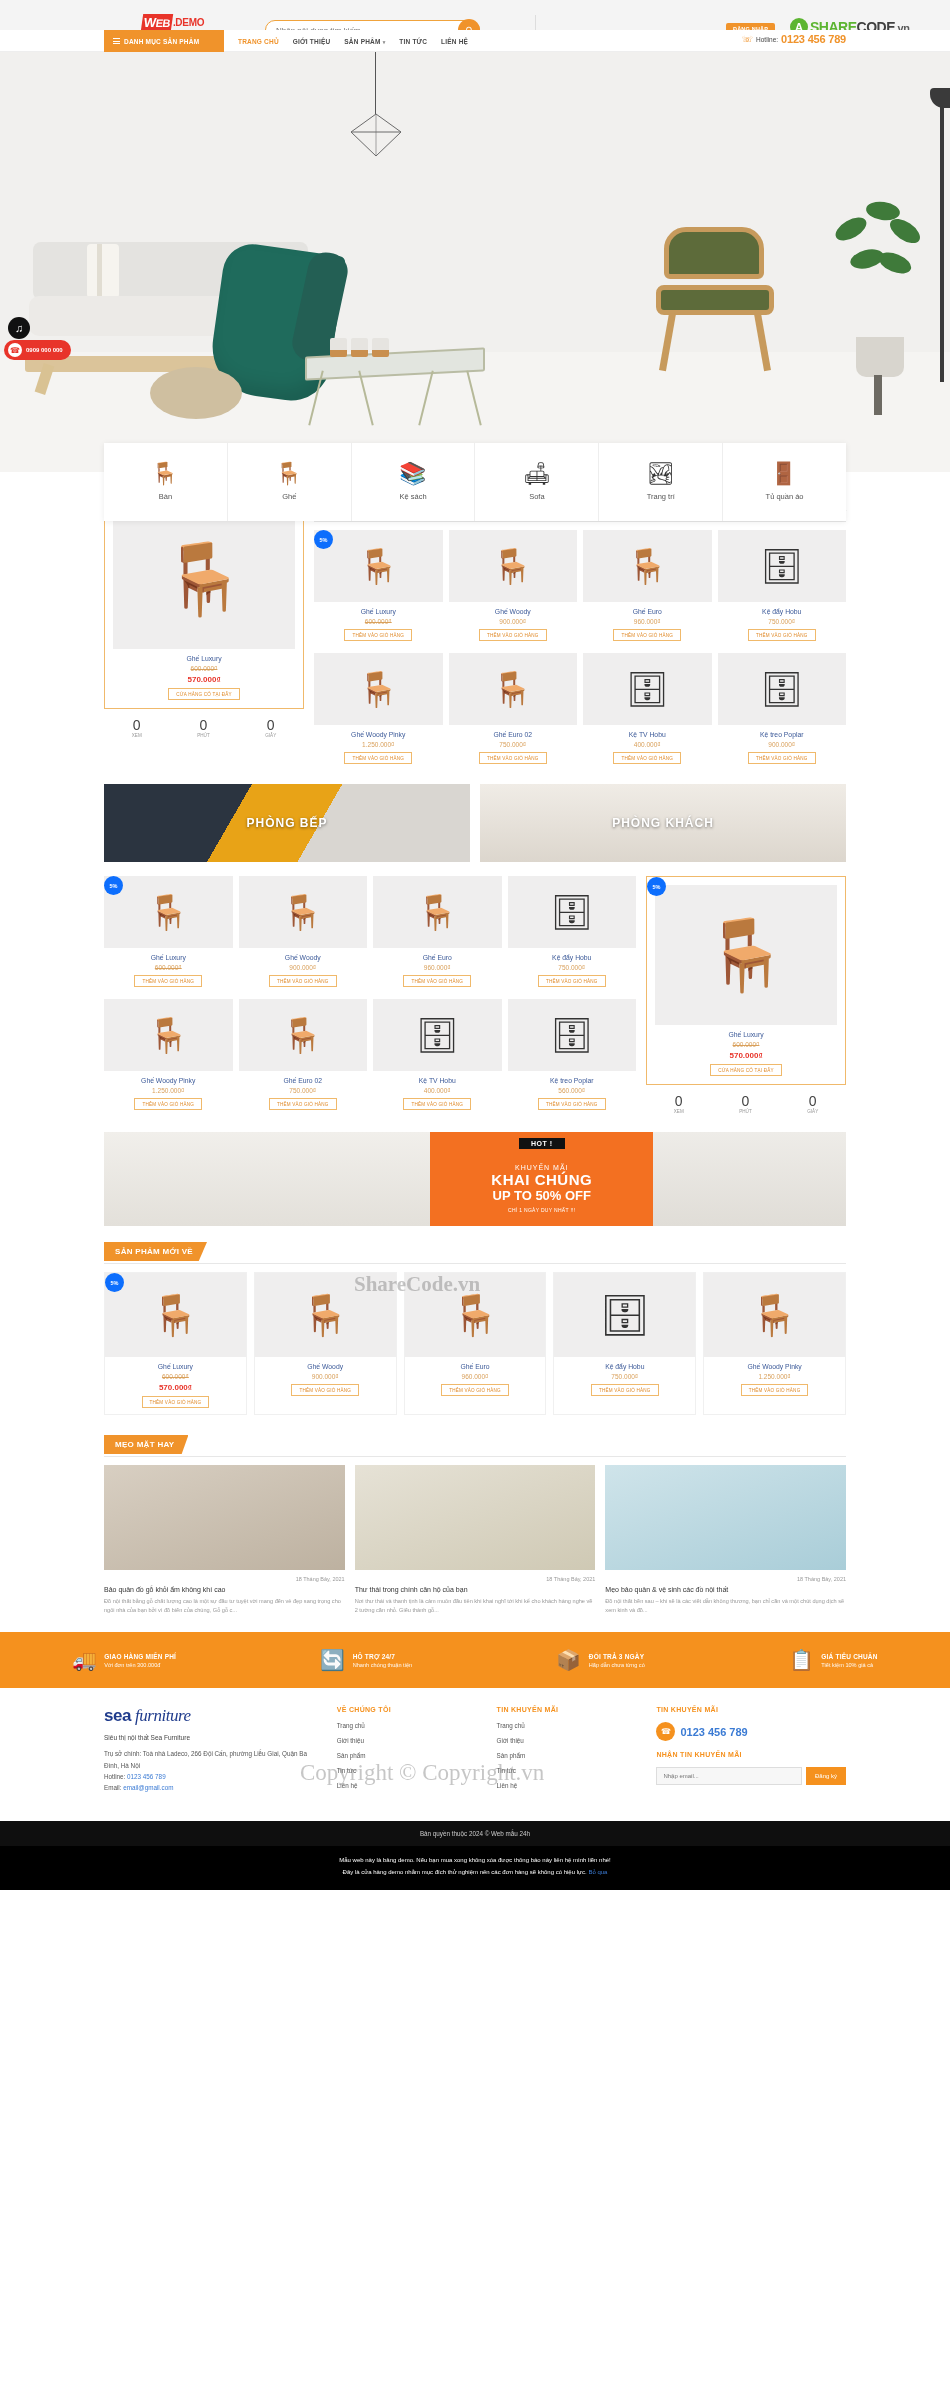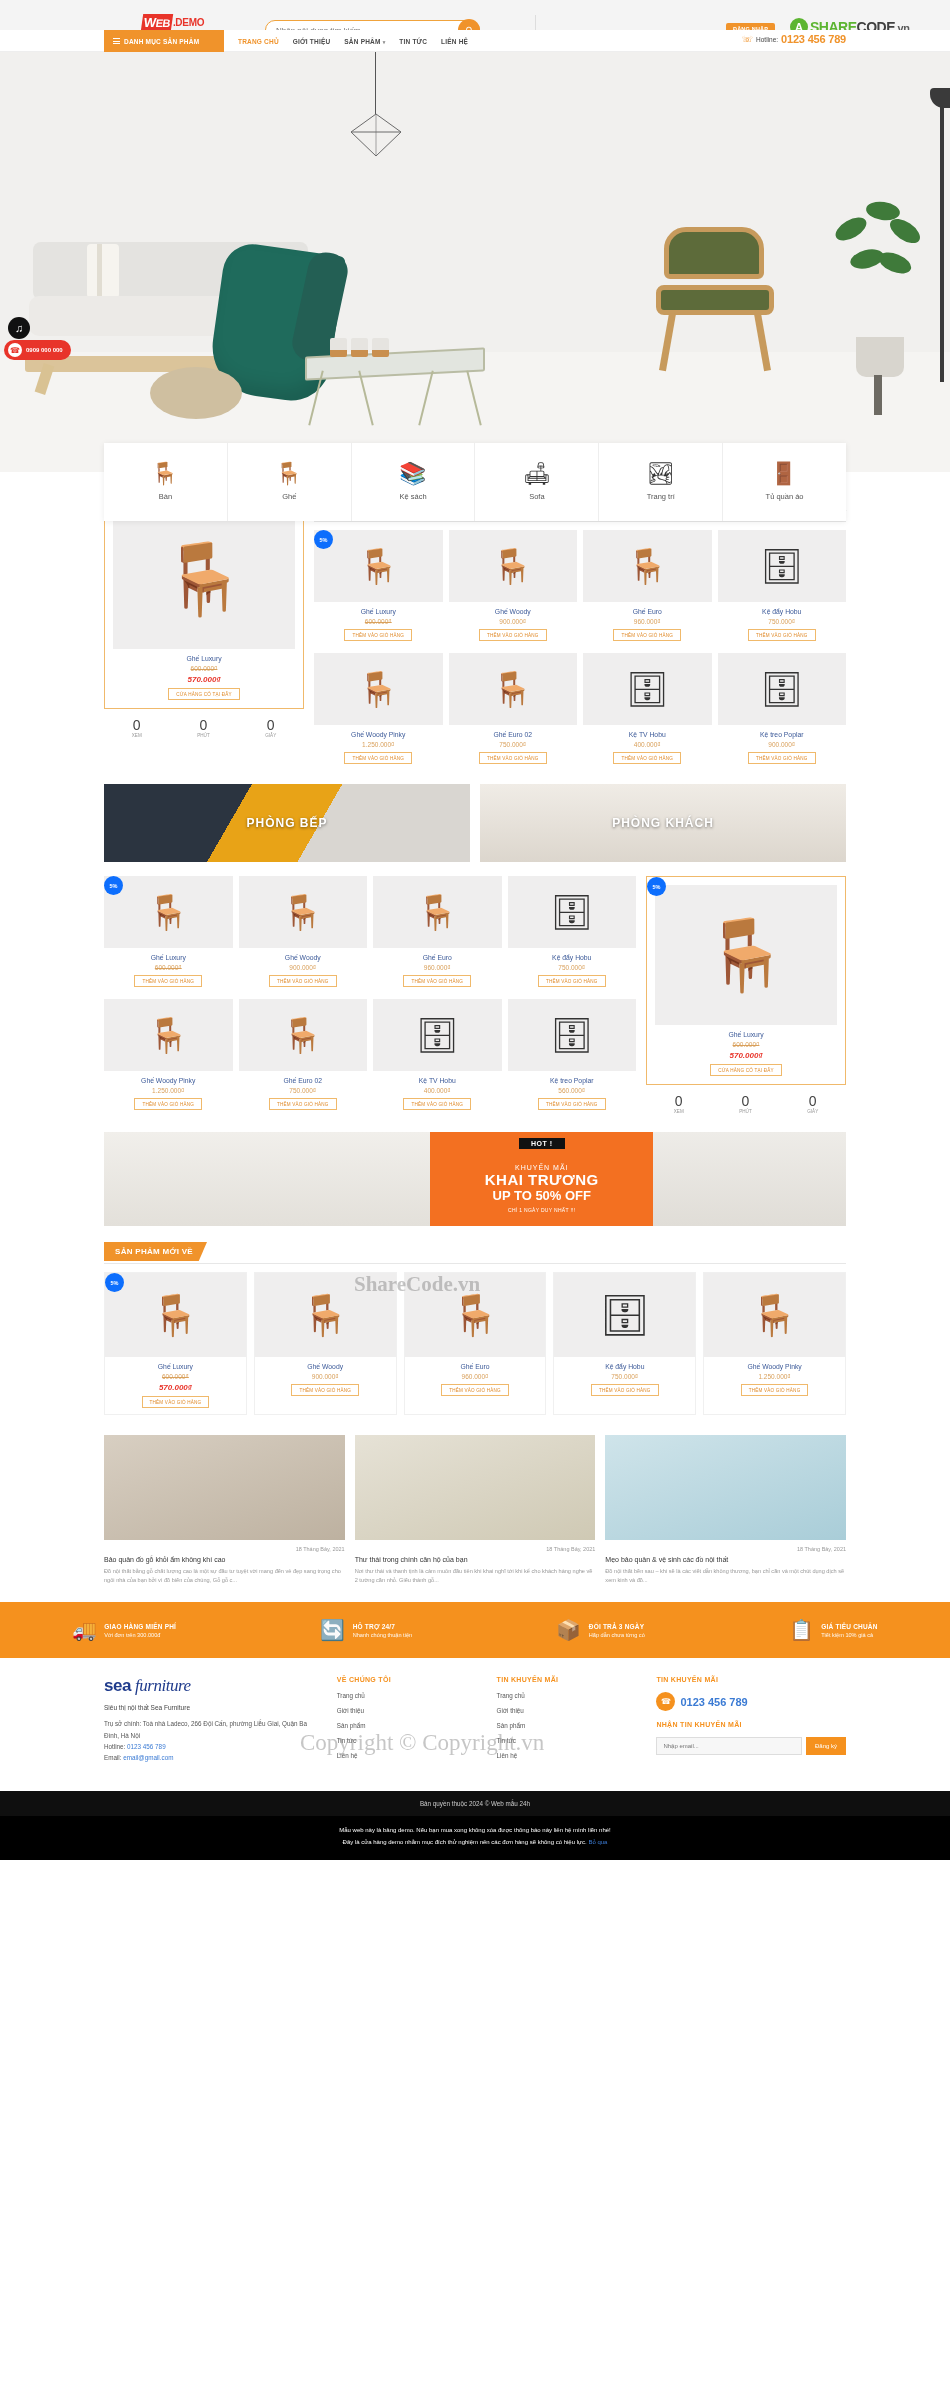--- a/index.html
+++ b/index.html
@@ -160,21 +160,21 @@
   .pthumb { height:72px; background:#efeeee; position:relative; display:flex; align-items:center; justify-content:center;}
   .pthumb .gl { font-size:34px; line-height:1;}
   .sale-badge {
     position:absolute; left:0; top:0; width:19px; height:19px; border-radius:50%;
     background:#0d6efd; color:#fff; font-size:5.5px; display:flex; align-items:center; justify-content:center;
     font-weight:bold; z-index:2;
   }
   .pname { font-size:6.8px; color:#3b5998; margin-top:6px; }
   .pprice { font-size:6.5px; color:#d9a05b; margin-top:3px; }
   .pprice.old { text-decoration:line-through; }
-  .pprice.new { color:#e8342a; font-weight:bold; font-size:8px;font-style:italic;}
+  .pprice.new { color:#e8342a; font-weight:bold; font-size:8px;}
   .addcart {
     display:inline-block; border:1px solid #f0b96b; color:#e08b2b; font-size:4.6px;
     padding:2.5px 7px; margin-top:4px; letter-spacing:.2px;
   }
 
   
   .bigcard { border:1px solid #f0b96b; padding:8px; background:#fff; position:relative; text-align:center;}
   .bigthumb { height:140px; background:#efeeee; display:flex; align-items:center; justify-content:center; font-size:70px;}
 
   
@@ -626,21 +626,21 @@
       </div>
     </div>
   </div>
 
   <div class="wrap">
     <div class="promo">
       <div class="pleft"></div>
       <div class="pmid">
         <div class="hot-tag">HOT !</div>
         <div class="promo-l1">KHUYẾN MÃI</div>
-        <div class="promo-l2">KHAI TRƯƠNG</div>
+        <div class="promo-l2">KHAI CHÚNG</div>
         <div class="promo-l3">UP TO 50% OFF</div>
         <div class="promo-l4">CHỈ 1 NGÀY DUY NHẤT !!!</div>
       </div>
       <div class="pright"></div>
     </div>
   </div>
 
   <div class="wrap" style="margin-top:16px; position:relative;">
     <div class="sec-head">
       <span class="sec-title">SẢN PHẨM MỚI VỀ</span>
@@ -694,20 +694,23 @@
           </div>
     <div class="pname">Ghế Woody Pinky</div>
     
     <div class="pprice">1.250.000₫</div>
     <div class="addcart">THÊM VÀO GIỎ HÀNG</div>
   </div>
       </div>
   </div>
 
   <div class="wrap" style="margin-top:20px;">
+    <div class="sec-head">
+      <span class="sec-title">MẸO MẶT HAY</span>
+    </div>
     <div class="news" id="news-grid">
         <div class="ncard n1">
      <div class="nthumb"></div>
      <div class="ndate">18 Tháng Bảy, 2021</div>
      <div class="ntitle">Bảo quản đồ gỗ khỏi ẩm không khí cao</div>
      <div class="ndesc">Đồ nội thất bằng gỗ chất lượng cao là một sự đầu tư tuyệt vời mang đến vẻ đẹp sang trọng cho ngôi nhà của bạn bởi vì đồ biến của chúng, Gỗ gỗ c...</div>
    </div>
         <div class="ncard n2">
      <div class="nthumb"></div>
      <div class="ndate">18 Tháng Bảy, 2021</div>

